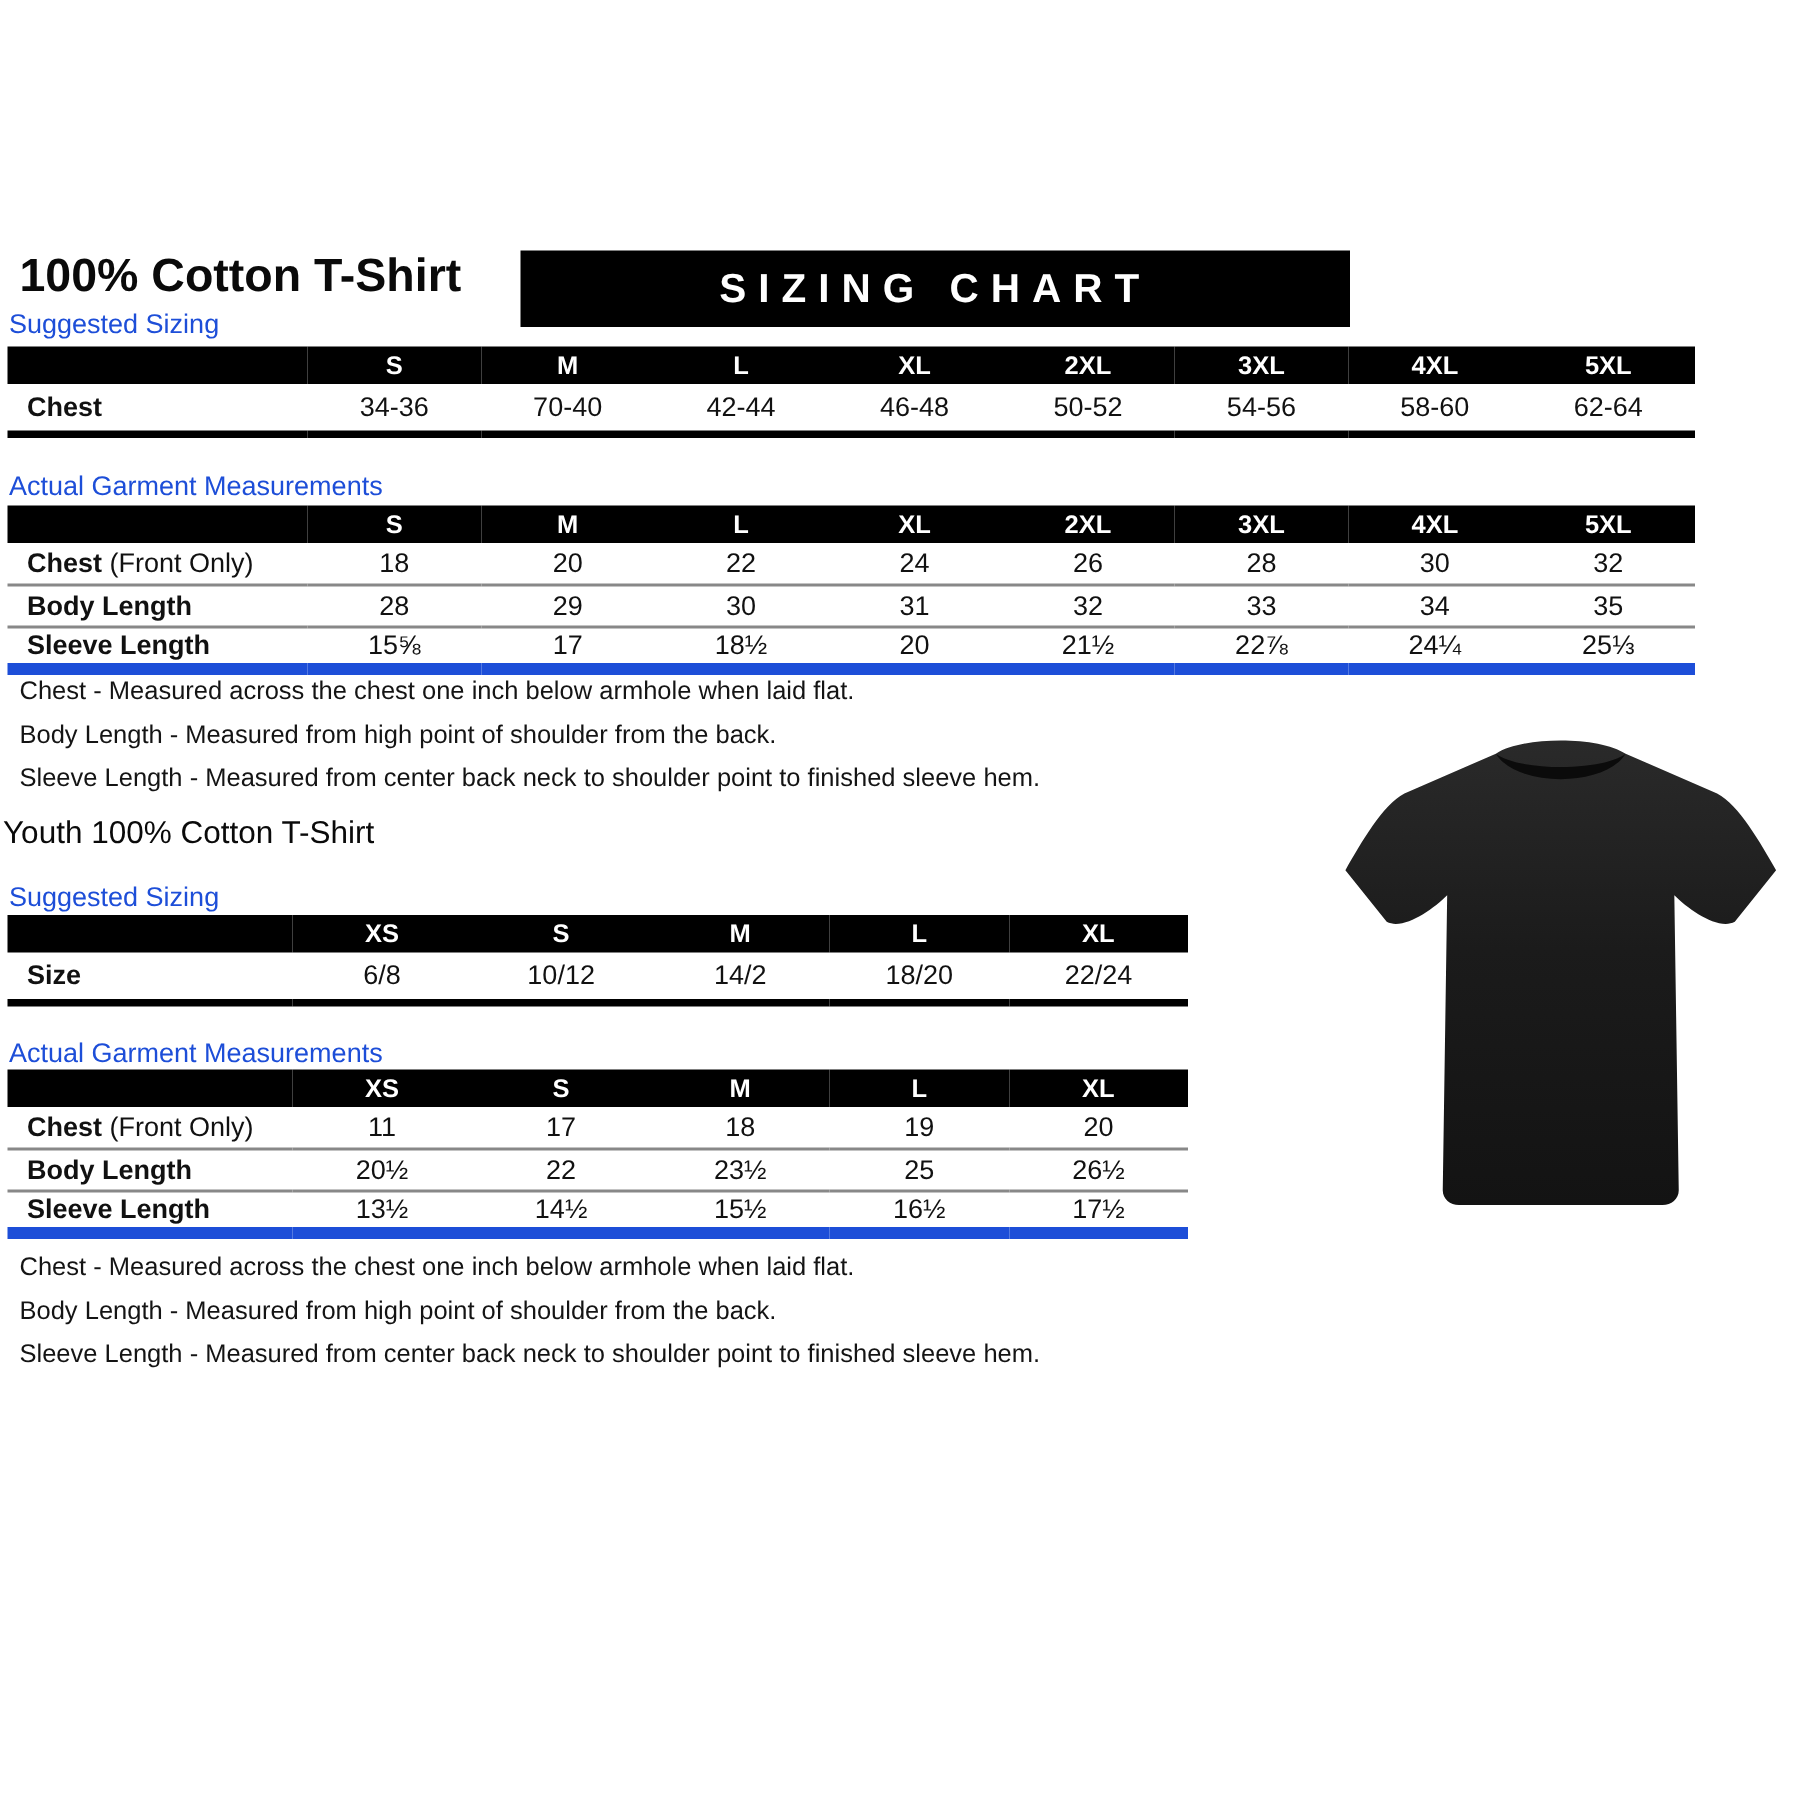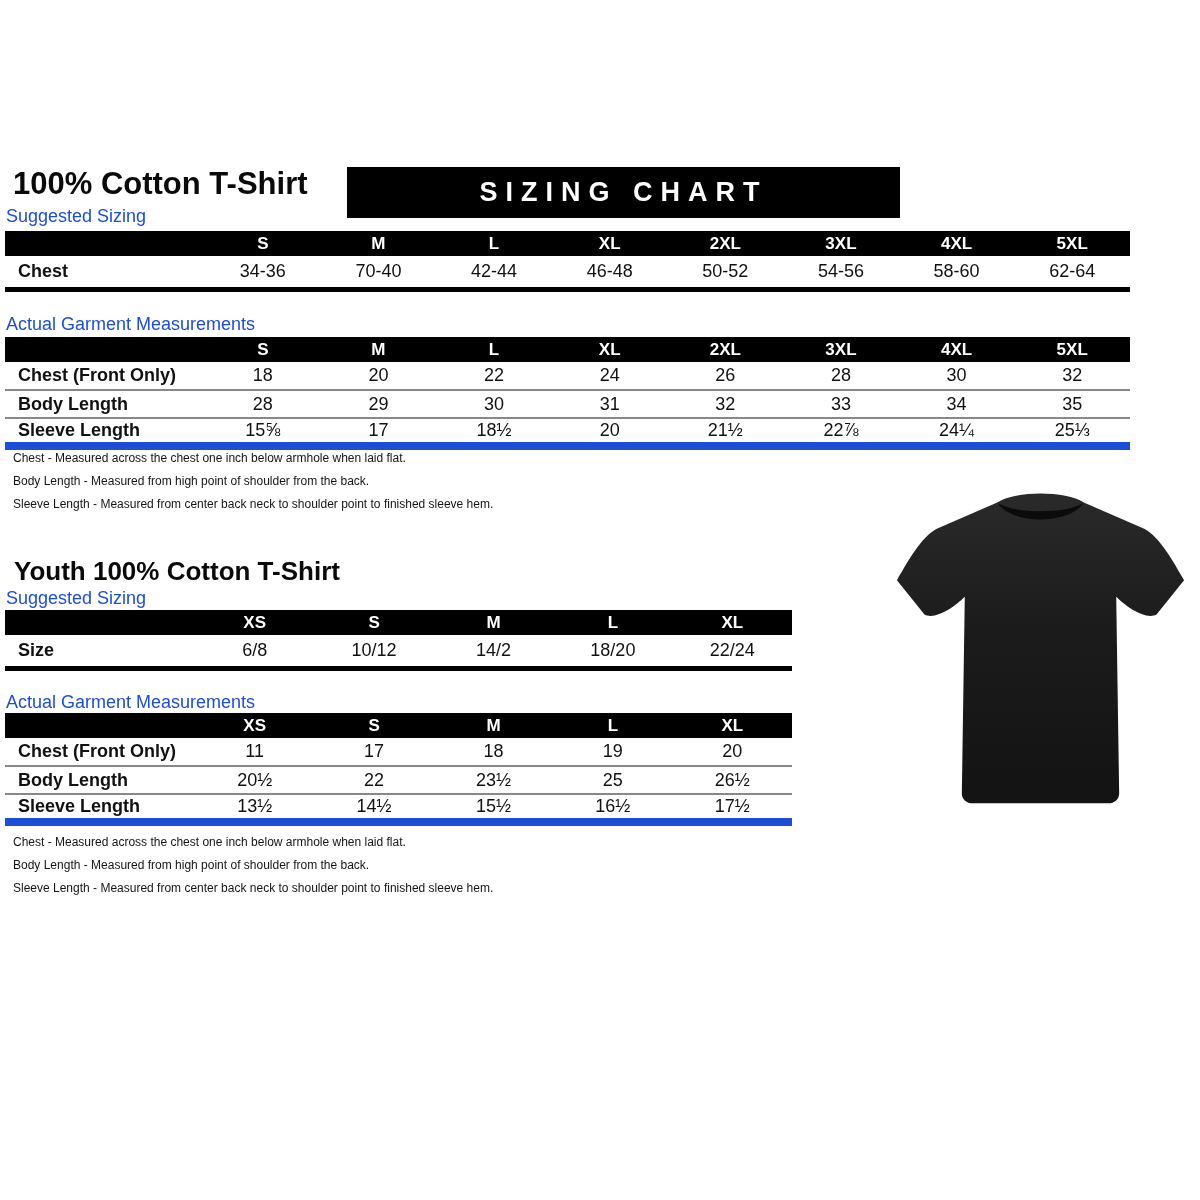--- a/index.html
+++ b/index.html
@@ -7,21 +7,21 @@
     width: 1200px; height: 1200px;
     background: #ffffff;
     position: relative;
     overflow: hidden;
     font-family: "Liberation Sans", sans-serif;
     color: #111;
   }
   .abs { position: absolute; }
 
   h1.page-title { margin: 0; font-size: 31px; font-weight: bold; color: #0a0a0a; letter-spacing: 0; }
-  h2.youth-title { margin: 12px; font-size: 26px; font-weight: bold; color: #0a0a0a; }
+  h2.youth-title { margin: 0; font-size: 21px; font-weight: normal; color: #0a0a0a; }
 
   .banner {
     background: #000;
     color: #fff;
     display: flex; align-items: center; justify-content: center;
     font-weight: bold; font-size: 27px; letter-spacing: 8px;
   }
 
   .section-label { font-size: 18px; color: #1d4ed8; }
 
@@ -35,28 +35,28 @@
   .size-table thead th {
     background: #000; color: #fff;
     font-weight: bold; font-size: 17px;
     text-align: center; padding: 0;
   }
   .size-table td {
     text-align: center; vertical-align: middle;
     padding: 0; font-size: 18px;
   }
   .size-table td.row-label { text-align: left; padding-left: 13px; font-weight: bold; }
-  .size-table td.row-label .note { font-weight: bold; }
+  .size-table td.row-label .note { font-weight: normal; }
   .size-table tbody tr { border-bottom: 2px solid #888; }
   .size-table tbody tr:last-child { border-bottom: 8px solid #1d4ed8; }
   .size-table.suggested tbody tr { height: 33px; }
   .size-table.suggested tbody tr:last-child { border-bottom: 5px solid #000; }
   .size-table.garment tbody tr { height: 28px; }
 
-  .notes p { margin: 0 0 9px 0; font-size: 12px; color: #141414; }
+  .notes p { margin: 0 0 9px 0; font-size: 17px; color: #141414; }
 </style>
 </head>
 <body>
 
 <div>
 
   <h1 class="page-title abs" style="left:13px; top:166px;">100% Cotton T-Shirt</h1>
 
   <div class="banner abs" style="left:347px; top:167px; width:553px; height:51px;">SIZING CHART</div>
 

